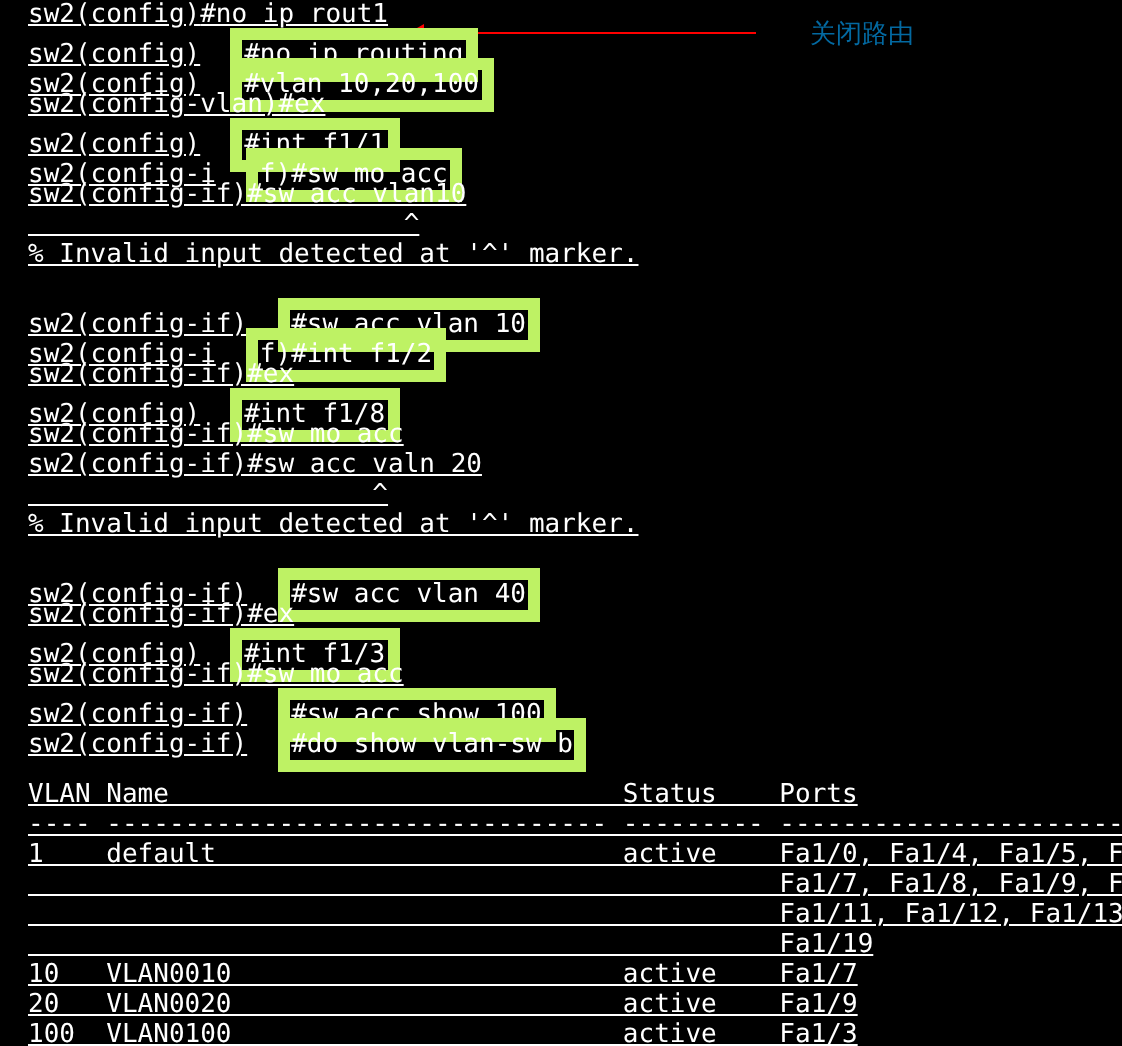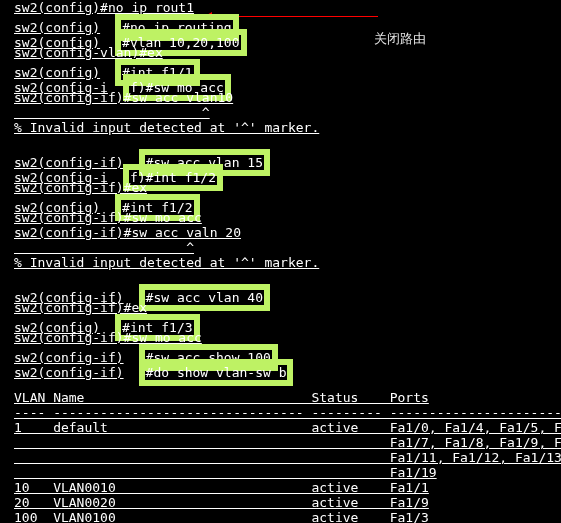--- a/index.html
+++ b/index.html
@@ -39,62 +39,61 @@
       top: 12px;
       left: 205px;
       width: 0; height: 0;
       border-top: 4px solid transparent;
       border-bottom: 4px solid transparent;
       border-right: 7px solid #ff0000;
     }
     .annot {
       position: absolute;
       top: 9px;
-      left: 374px;
-      color: #e5e5e5;
+      left: 405px;
+      color: #0369a1;
       font-size: 13px;
       font-family: sans-serif;
-      margin-top: 22px;
     }
     .tbl { white-space: pre; }
   </style>
 </head>
 <body>
 
 <div class="arrow-line"></div>
 <div class="arrow-head"></div>
 <div class="annot">关闭路由</div>
 
 <div class="line"><span>sw2(config)</span><span>#no ip rout1</span></div>
 <div class="line"><span>sw2(config)</span><span class="hl">#no ip routing</span></div>
 <div class="line"><span>sw2(config)</span><span class="hl">#vlan 10,20,100</span></div>
 <div class="line"><span>sw2(config-vlan)#ex</span></div>
 <div class="line"><span>sw2(config)</span><span class="hl">#int f1/1</span></div>
 <div class="line"><span>sw2(config-i</span><span class="hl">f)#sw mo acc</span></div>
 <div class="line"><span>sw2(config-if)#sw acc vlan10</span></div>
 <div class="line caret">                        ^</div>
 <div class="line">% Invalid input detected at '^' marker.</div>
 <div class="empty"></div>
-<div class="line"><span>sw2(config-if)</span><span class="hl">#sw acc vlan 15</span></div>
+<div class="line"><span>sw2(config-if)</span><span class="hl">#sw acc vlan 10</span></div>
 <div class="line"><span>sw2(config-i</span><span class="hl">f)#int f1/2</span></div>
 <div class="line"><span>sw2(config-if)#ex</span></div>
-<div class="line"><span>sw2(config)</span><span class="hl">#int f1/2</span></div>
+<div class="line"><span>sw2(config)</span><span class="hl">#int f1/8</span></div>
 <div class="line"><span>sw2(config-if)#sw mo acc</span></div>
 <div class="line"><span>sw2(config-if)#sw acc valn 20</span></div>
 <div class="line caret">                      ^</div>
 <div class="line">% Invalid input detected at '^' marker.</div>
 <div class="empty"></div>
 <div class="line"><span>sw2(config-if)</span><span class="hl">#sw acc vlan 40</span></div>
 <div class="line"><span>sw2(config-if)#ex</span></div>
 <div class="line"><span>sw2(config)</span><span class="hl">#int f1/3</span></div>
 <div class="line"><span>sw2(config-if)#sw mo acc</span></div>
 <div class="line"><span>sw2(config-if)</span><span class="hl">#sw acc show 100</span></div>
 <div class="line"><span>sw2(config-if)</span><span class="hl">#do show vlan-sw b</span></div>
 <div class="empty"></div>
 <div class="line tbl">VLAN Name                             Status    Ports</div>
 <div class="line tbl">---- -------------------------------- --------- -------------------------------</div>
 <div class="line tbl">1    default                          active    Fa1/0, Fa1/4, Fa1/5, Fa1/6</div>
 <div class="line tbl">                                                Fa1/7, Fa1/8, Fa1/9, Fa1/10</div>
 <div class="line tbl">                                                Fa1/11, Fa1/12, Fa1/13, Fa1/14</div>
 <div class="line tbl">                                                Fa1/19</div>
-<div class="line tbl">10   VLAN0010                         active    Fa1/1</div>
+<div class="line tbl">10   VLAN0010                         active    Fa1/7</div>
 <div class="line tbl">20   VLAN0020                         active    Fa1/9</div>
 <div class="line tbl">100  VLAN0100                         active    Fa1/3</div>
 
 </body></html>

